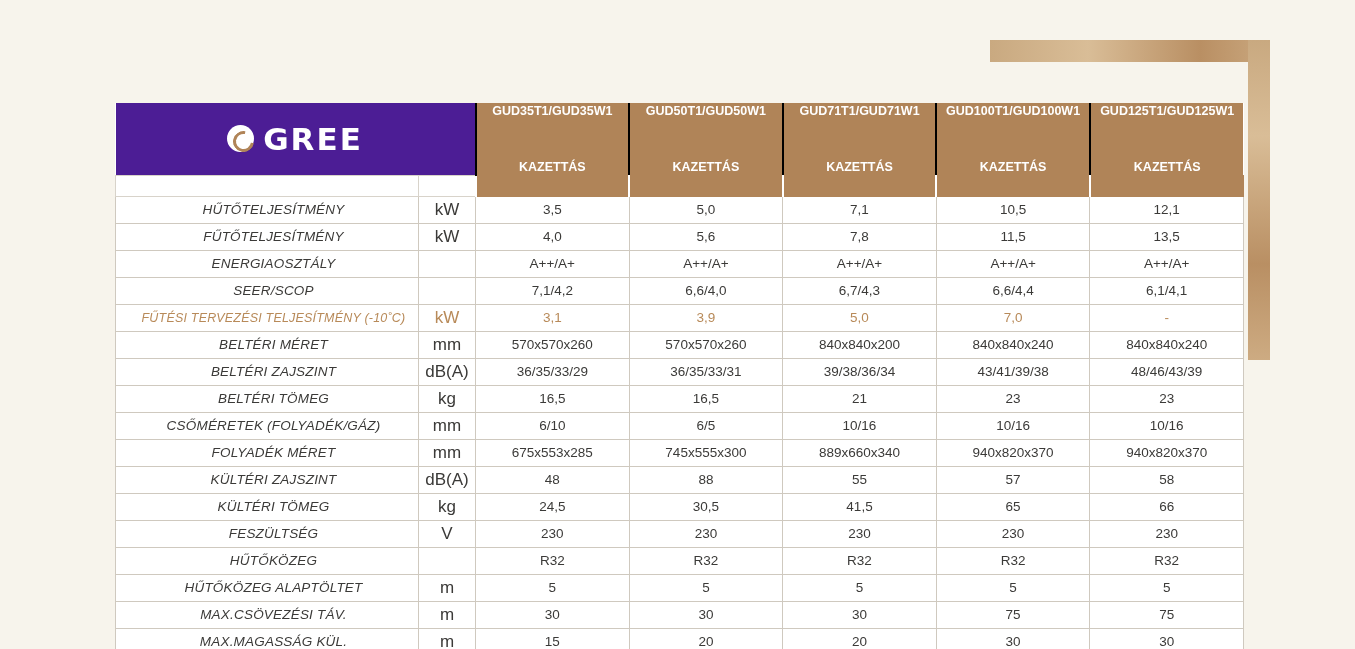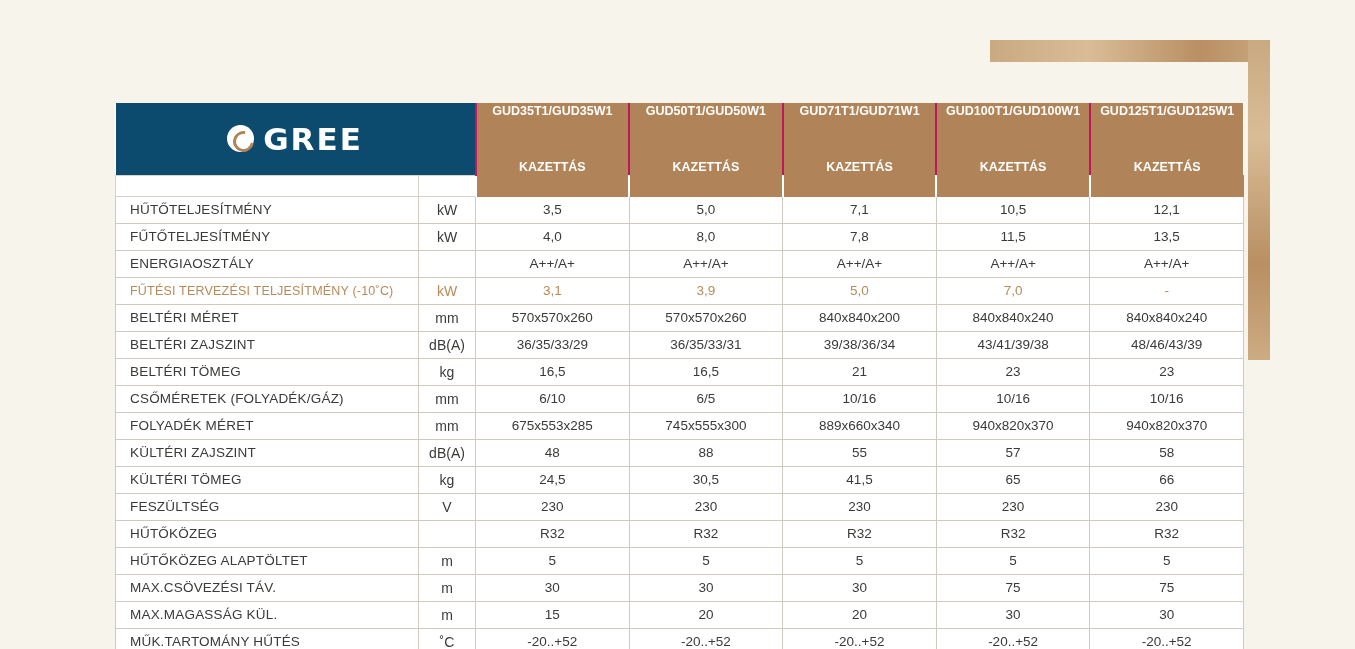--- a/index.html
+++ b/index.html
@@ -58,21 +58,21 @@
   table.spec col.c-label { width: 303px; }
   table.spec col.c-unit  { width: 57px; }
   table.spec col.c-model { width: 153.6px; }
 
   
   thead th {
     padding: 0;
     margin: 0;
   }
   .hdr-logo {
-    background: #0c4a6e;
+    background: #4c1d95;
     height: 48px;
     vertical-align: middle;
     text-align: center;
     position: relative;
   }
   .logo-wrap {
     display: inline-flex;
     align-items: center;
     gap: 9px;
     justify-content: center;
@@ -105,21 +105,21 @@
     font-family: "DejaVu Sans", sans-serif;
   }
   .hdr-model {
     background: #b08458;
     color: #ffffff;
     font-size: 12.5px;
     line-height: 16px;
     text-align: center;
     height: 54px;
     vertical-align: middle;
-    border-left: 2px solid #be185d;
+    border-left: 2px solid #000000;
     padding: 0 4px;
     font-family: "Liberation Sans", sans-serif;
   }
   .hdr-model .m2 { display: block; margin-top: 40px; }
 
   
   tr.spacer td {
     height: 18px;
     border: 1px solid #d8d3ca;
     background: #ffffff;
@@ -141,27 +141,28 @@
 
   tbody td {
     border: 1px solid #cfc9bf;
     height: 24px;
     font-size: 13.5px;
     color: #3b3a38;
     background: #ffffff;
   }
   td.label {
     padding-left: 14px;
-    text-align: left;
+    text-align: center;
     letter-spacing: .2px;
     font-size: 13.5px;
+    font-style: italic;
   }
   td.unit {
     text-align: center;
-    font-size: 14px;
+    font-size: 17px;
     border-radius: 8px;
   }
   td.val {
     text-align: center;
     font-size: 13.5px;
   }
   tr.highlight td {
     color: #b88a59;
   }
   td.label.small {
@@ -234,33 +235,42 @@
         <td class="val">3,5</td>
         <td class="val">5,0</td>
         <td class="val">7,1</td>
         <td class="val">10,5</td>
         <td class="val">12,1</td>
       </tr>
       <tr>
         <td class="label">FŰTŐTELJESÍTMÉNY</td>
         <td class="unit">kW</td>
         <td class="val">4,0</td>
-        <td class="val">8,0</td>
+        <td class="val">5,6</td>
         <td class="val">7,8</td>
         <td class="val">11,5</td>
         <td class="val">13,5</td>
       </tr>
       <tr>
         <td class="label">ENERGIAOSZTÁLY</td>
         <td class="unit"></td>
         <td class="val">A++/A+</td>
         <td class="val">A++/A+</td>
         <td class="val">A++/A+</td>
         <td class="val">A++/A+</td>
         <td class="val">A++/A+</td>
+      </tr>
+      <tr>
+        <td class="label">SEER/SCOP</td>
+        <td class="unit"></td>
+        <td class="val">7,1/4,2</td>
+        <td class="val">6,6/4,0</td>
+        <td class="val">6,7/4,3</td>
+        <td class="val">6,6/4,4</td>
+        <td class="val">6,1/4,1</td>
       </tr>
       <tr class="highlight">
         <td class="label small">FŰTÉSI TERVEZÉSI TELJESÍTMÉNY (-10˚C)</td>
         <td class="unit">kW</td>
         <td class="val">3,1</td>
         <td class="val">3,9</td>
         <td class="val">5,0</td>
         <td class="val">7,0</td>
         <td class="val">-</td>
       </tr>

